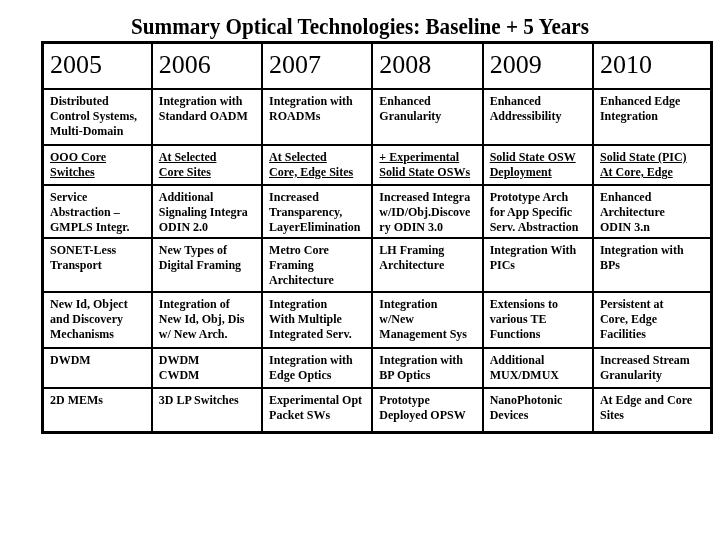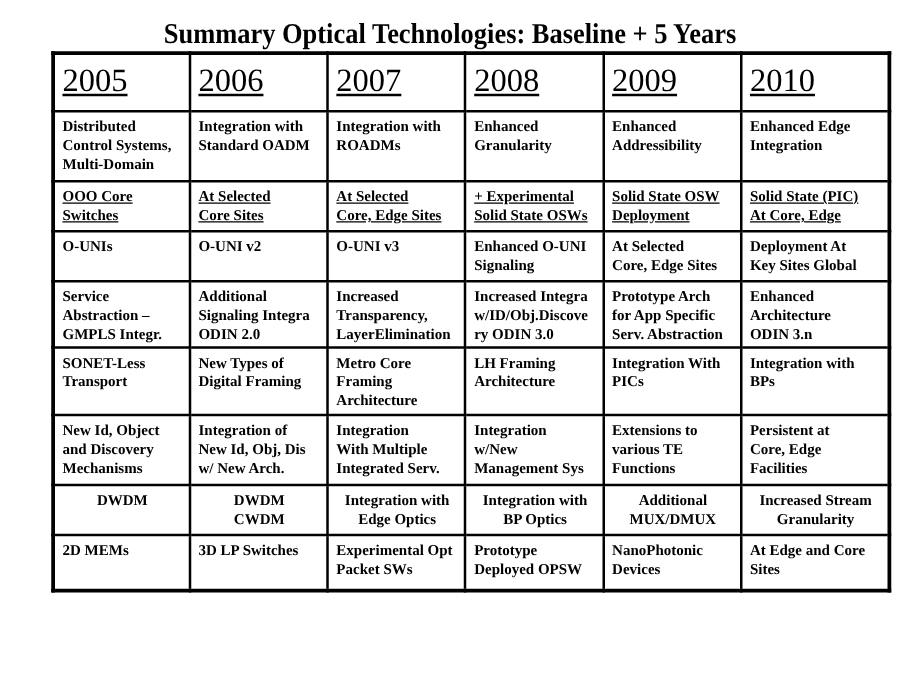--- a/index.html
+++ b/index.html
@@ -4,21 +4,21 @@
 <style>
   html, body { margin:0; padding:0; background:#ffffff; }
   body { width:720px; height:540px; position:relative; overflow:hidden;
          font-family:"Liberation Serif", "DejaVu Serif", serif; color:#000; }
   .title { position:absolute; left:0; top:14px; width:720px; text-align:center;
            font-size:23px; font-weight:bold; letter-spacing:0; transform:scaleX(0.92); }
   table { position:absolute; left:41px; top:41px; width:672px; border-collapse:collapse;
           table-layout:fixed; border:3px solid #000; }
   td { border:2px solid #000; vertical-align:top; padding:4px 5px 2px 6px;
        font-size:12px; font-weight:bold; line-height:15px; }
-  tr.head td { font-size:26px; font-weight:normal; padding:6px 6px 4px 6px; height:34px; vertical-align:top; line-height:30px;text-decoration:underline; }
+  tr.head td { font-size:26px; font-weight:normal; padding:6px 6px 4px 6px; height:34px; vertical-align:top; line-height:30px; }
   .cell-text { white-space:pre-line; }
 </style>
 </head>
 <body>
 
 <div class="title">Summary Optical Technologies: Baseline + 5 Years</div>
 
 <table>
   <colgroup>
     <col style="width:106px">
@@ -58,31 +58,20 @@
         <td><span class="cell-text">At Selected
 Core Sites</span></td>
         <td><span class="cell-text">At Selected
 Core, Edge Sites</span></td>
         <td><span class="cell-text">+ Experimental
 Solid State OSWs</span></td>
         <td><span class="cell-text">Solid State OSW
 Deployment</span></td>
         <td><span class="cell-text">Solid State (PIC)
 At Core, Edge</span></td>
-      </tr>
-      <tr style="height: 40px;">
-        <td><span class="cell-text">O-UNIs</span></td>
-        <td><span class="cell-text">O-UNI v2</span></td>
-        <td><span class="cell-text">O-UNI v3</span></td>
-        <td><span class="cell-text">Enhanced O-UNI
-Signaling</span></td>
-        <td><span class="cell-text">At Selected
-Core, Edge Sites</span></td>
-        <td><span class="cell-text">Deployment At
-Key Sites Global</span></td>
       </tr>
       <tr style="height: 53px;">
         <td><span class="cell-text">Service
 Abstraction –
 GMPLS Integr.</span></td>
         <td><span class="cell-text">Additional
 Signaling Integra
 ODIN 2.0</span></td>
         <td><span class="cell-text">Increased
 Transparency,
@@ -125,21 +114,21 @@
         <td><span class="cell-text">Integration
 w/New
 Management Sys</span></td>
         <td><span class="cell-text">Extensions to
 various TE
 Functions</span></td>
         <td><span class="cell-text">Persistent at
 Core, Edge
 Facilities</span></td>
       </tr>
-      <tr style="height: 40px; text-align: center;">
+      <tr style="height: 40px;">
         <td><span class="cell-text">DWDM</span></td>
         <td><span class="cell-text">DWDM
 CWDM</span></td>
         <td><span class="cell-text">Integration with
 Edge Optics</span></td>
         <td><span class="cell-text">Integration with
 BP Optics</span></td>
         <td><span class="cell-text">Additional
 MUX/DMUX</span></td>
         <td><span class="cell-text">Increased Stream

